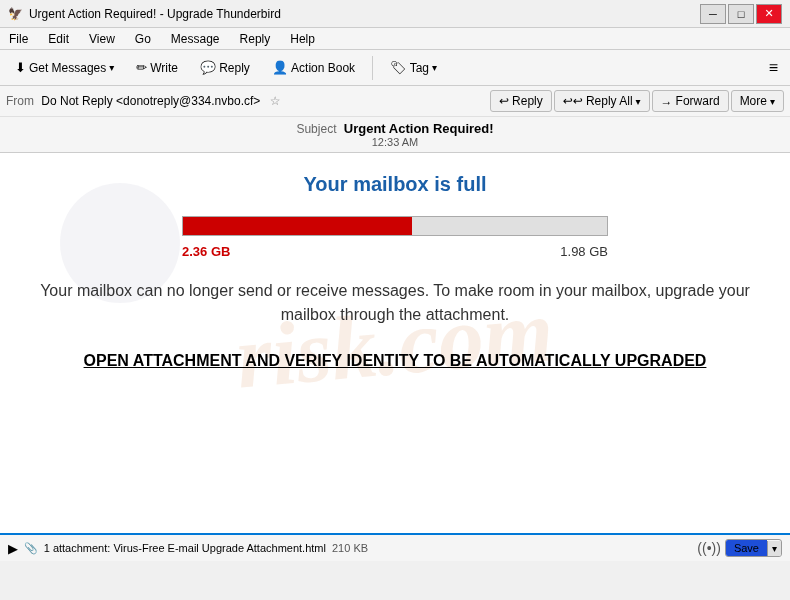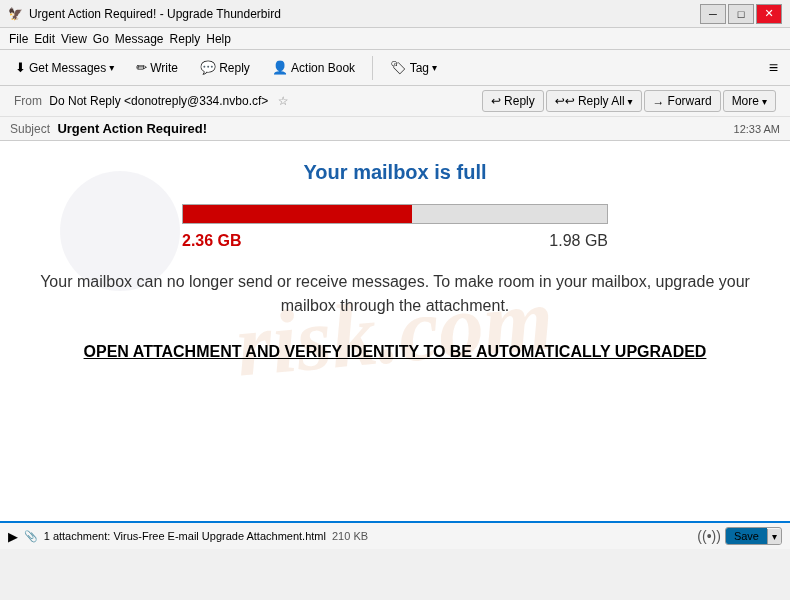--- a/index.html
+++ b/index.html
@@ -12,21 +12,21 @@
       padding: 4px 8px; height: 28px; border-bottom: 1px solid #ccc;
     }
     .title-bar-left { display: flex; align-items: center; gap: 6px; font-size: 12px; }
     .title-bar-buttons { display: flex; gap: 2px; }
     .title-btn { width: 26px; height: 20px; background: #e0e0e0; border: 1px solid #999; font-size: 11px; display: flex; align-items: center; justify-content: center; cursor: pointer; }
     .title-btn.close { background: #e81123; color: white; }
 
     
     .menu-bar {
       background: #f5f5f5; display: flex; align-items: center;
-      padding: 2px 6px; height: 22px; border-bottom: 1px solid #ccc; 
+      padding: 2px 6px; height: 22px; border-bottom: 1px solid #ccc; gap: 14px;
     }
     .menu-item { font-size: 12px; cursor: pointer; padding: 1px 3px; }
 
     
     .toolbar {
       background: #f5f5f5; display: flex; align-items: center;
       padding: 3px 6px; height: 36px; border-bottom: 1px solid #ccc; gap: 4px;
     }
     .tb-btn {
       display: flex; align-items: center; gap: 3px;
@@ -38,31 +38,31 @@
     .tb-separator { width: 1px; height: 24px; background: #ccc; margin: 0 4px; }
     .tb-spacer { flex: 1; }
     .tb-hamburger { font-size: 16px; cursor: pointer; padding: 2px 6px; }
 
     
     .email-header {
       background: #f5f5f5; border-bottom: 1px solid #ccc;
     }
     .email-meta-row {
       display: flex; align-items: center; justify-content: space-between;
-      padding: 4px 14px; border-bottom: 1px solid #e0e0e0;
+      padding: 4px 6px; border-bottom: 1px solid #e0e0e0;
     }
     .email-meta-label { color: #666; margin-right: 4px; }
     .email-meta-value { font-weight: normal; }
     .email-actions { display: flex; gap: 2px; }
     .ea-btn {
       display: flex; align-items: center; gap: 3px;
       padding: 3px 8px; border: 1px solid #bbb; border-radius: 3px;
       cursor: pointer; font-size: 12px; background: #f0f0f0;
     }
-    .subject-row { padding: 4px 10px; display: flex; justify-content: space-between; align-items: center; }
+    .subject-row { padding: 4px 10px; display: flex; justify-content: space-between; align-items: center; flex-direction: column; }
     .subject-text { font-weight: bold; font-size: 13px; }
     .timestamp { color: #555; font-size: 11px; }
     .to-row { padding: 2px 10px 4px; }
 
     
     .email-body {
       background: white; flex: 1; overflow: hidden; position: relative;
       height: 380px;
     }
     .email-content {
@@ -78,40 +78,40 @@
       font-style: italic; font-family: Georgia, serif; transform: rotate(-5deg);
     }
     .mailbox-title { color: #1a5fa8; font-size: 20px; font-weight: bold; margin-bottom: 20px; }
     .storage-bar-container {
       width: 60%; margin: 0 auto 8px;
       background: #e0e0e0; height: 20px; border: 1px solid #aaa; position: relative;
     }
     .storage-bar-fill {
       background: #cc0000; height: 100%; width: 54%;
     }
-    .storage-labels { display: flex; justify-content: space-between; width: 60%; margin: 0 auto 20px; font-size: 16px; color: #333; }
+    .storage-labels { display: flex; justify-content: space-between; width: 60%; margin: 0 auto 20px; font-size: 13px; color: #333; }
     .storage-label-left { color: #cc0000; font-weight: bold; }
     .storage-label-right { color: #333; }
     .mailbox-desc { font-size: 16px; color: #333; margin-bottom: 25px; line-height: 1.5; }
     .cta-text { font-size: 16px; font-weight: bold; text-decoration: underline; color: #000; margin-top: 10px; }
 
     
     .status-bar {
       background: #f5f5f5; border-top: 2px solid #0078d7;
       display: flex; align-items: center; justify-content: space-between;
       padding: 3px 8px; height: 28px; font-size: 11px;
     }
     .status-left { display: flex; align-items: center; gap: 6px; }
     .attachment-icon { font-size: 13px; }
     .status-right { display: flex; align-items: center; gap: 4px; }
     .save-btn {
       display: flex; align-items: center; border: 1px solid #999;
       border-radius: 3px; overflow: hidden; cursor: pointer;
     }
-    .save-main { padding: 2px 8px; background: #0369a1; font-size: 11px; }
+    .save-main { padding: 2px 8px; background: #1d4ed8; font-size: 11px; }
     .save-drop { padding: 2px 4px; background: #e0e0e0; border-left: 1px solid #999; font-size: 10px; }
     .wireless-icon { font-size: 14px; color: #555; }
   </style>
 </head>
 <body>
 
 <div class="title-bar">
   <div class="title-bar-left">
     <span>🦅</span>
     <span>Urgent Action Required! - Upgrade Thunderbird</span>

